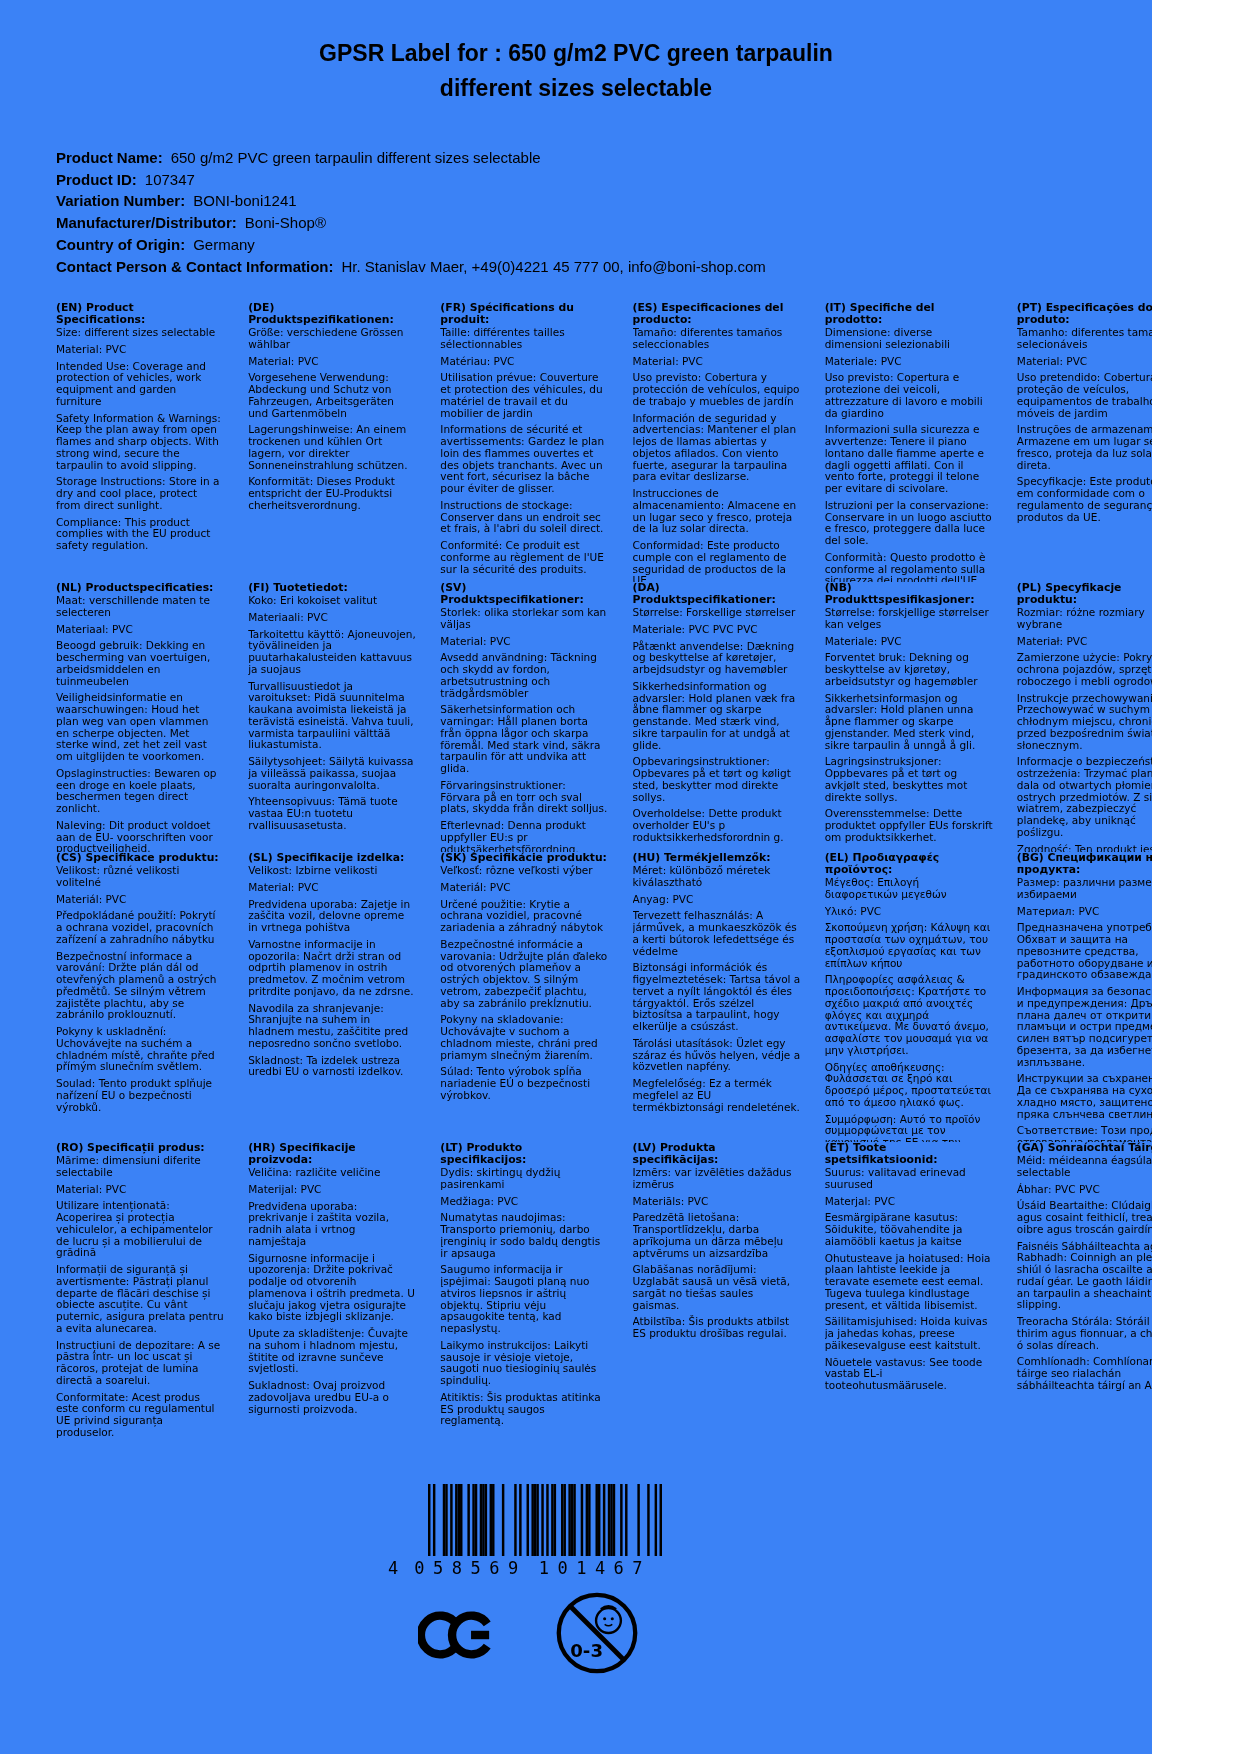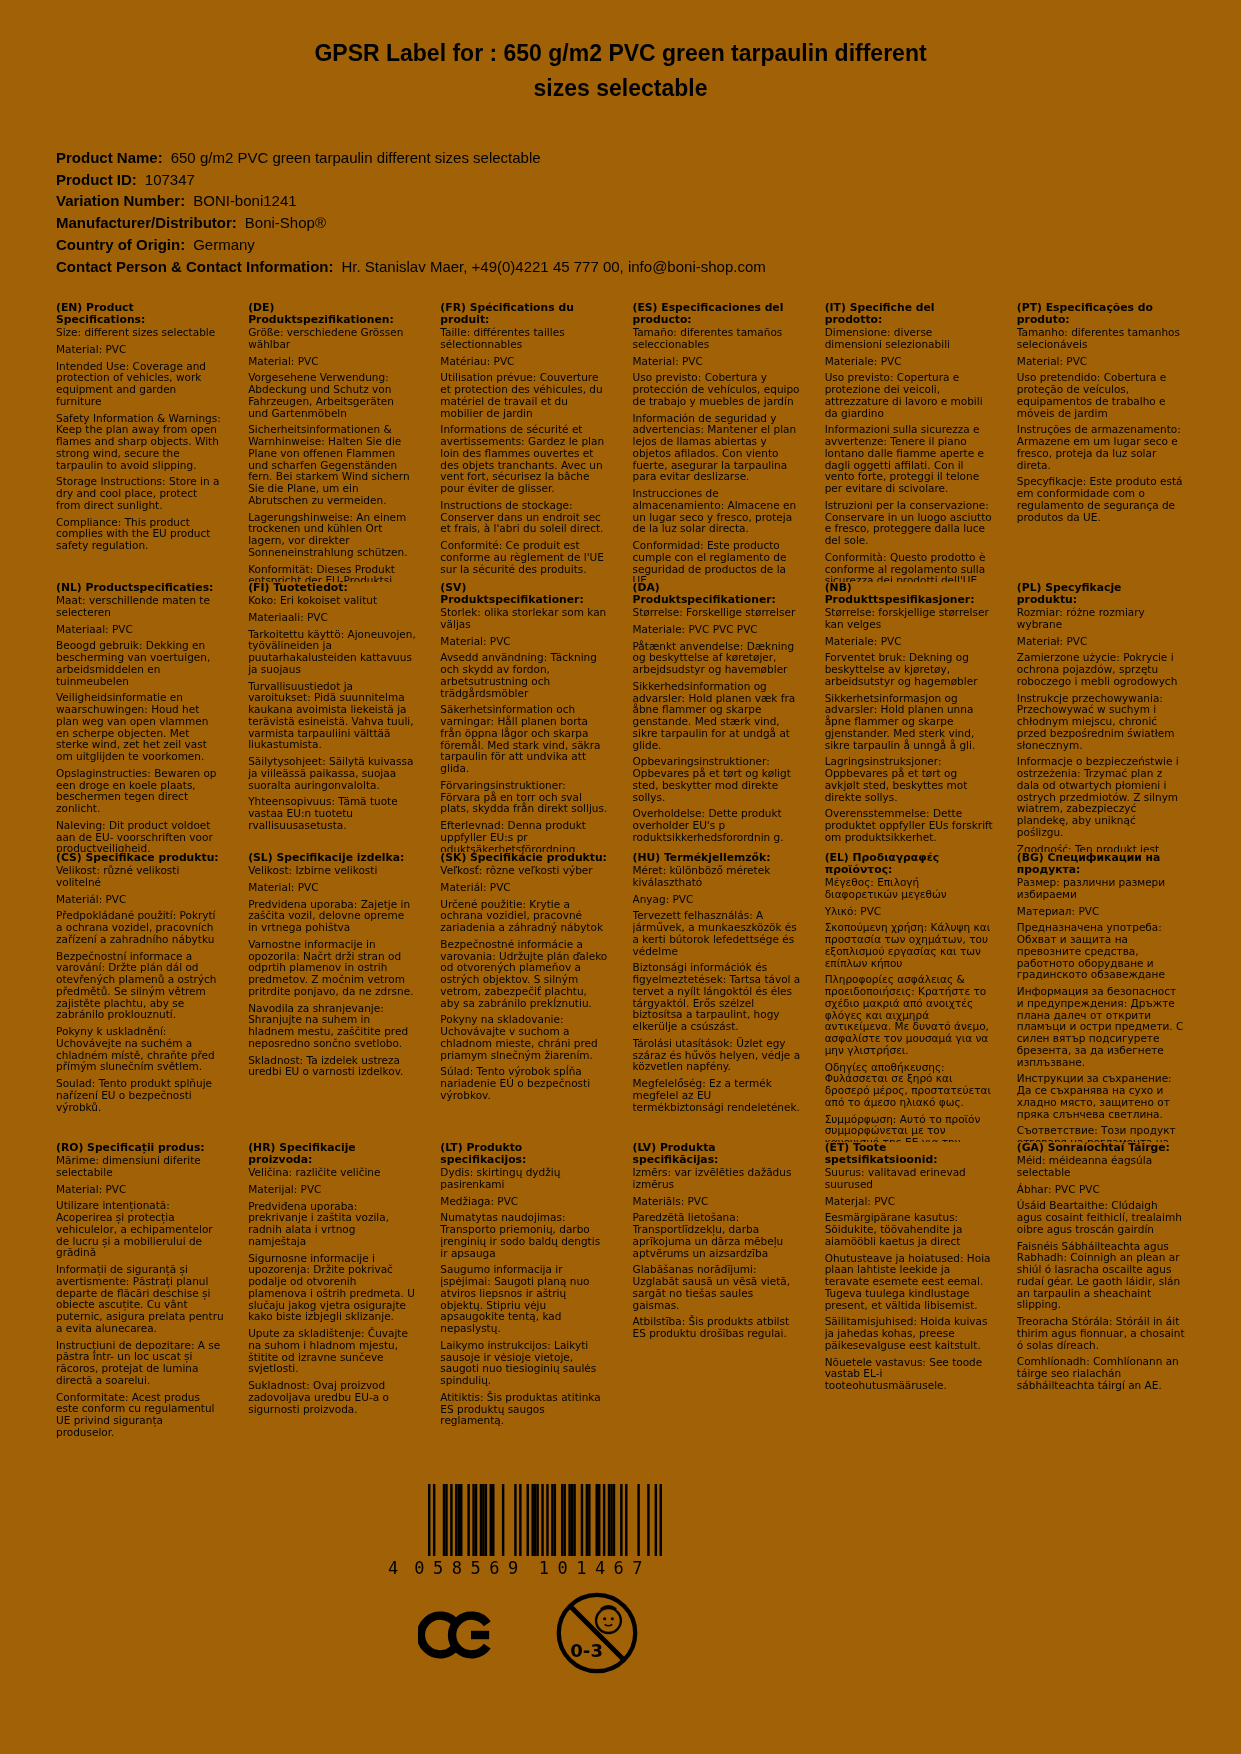--- a/index.html
+++ b/index.html
@@ -1,16 +1,16 @@
 <!DOCTYPE html>
 <html><head>
 <meta charset="utf-8">
 <style>
   html,body{margin:0;padding:0;background:#ffffff;}
-  #page{position:relative;width:1241px;height:1754px;background:#a16207;color:#000;
+  #page{position:relative;width:1152px;height:1754px;background:#3b82f6;color:#000;
         font-family:"DejaVu Sans",sans-serif;overflow:hidden;}
 
   
   .title{position:absolute;top:36px;left:0;right:0;text-align:center;
          font-family:"Liberation Sans",sans-serif;font-weight:bold;
          font-size:23px;line-height:1.5;margin:0 auto;max-width:930px;
          left:50%;transform:translateX(-50%);}
 
   
   .prodinfo{position:absolute;top:147px;left:56px;right:40px;
@@ -62,21 +62,20 @@
         <p class="lang-par">Intended Use: Coverage and protection of vehicles, work equipment and garden furniture</p>
         <p class="lang-par">Safety Information &amp; Warnings: Keep the plan away from open flames and sharp objects. With strong wind, secure the tarpaulin to avoid slipping.</p>
         <p class="lang-par">Storage Instructions: Store in a dry and cool place, protect from direct sunlight.</p>
         <p class="lang-par">Compliance: This product complies with the EU product safety regulation.</p>
       </div>
       <div class="lang-block">
         <div class="lang-heading">(DE) Produktspezifikationen:</div>
         <p class="lang-par">Größe: verschiedene Grössen wählbar</p>
         <p class="lang-par">Material: PVC</p>
         <p class="lang-par">Vorgesehene Verwendung: Abdeckung und Schutz von Fahrzeugen, Arbeitsgeräten und Gartenmöbeln</p>
-        <p class="lang-par">Sicherheitsinformationen &amp; Warnhinweise: Halten Sie die Plane von offenen Flammen und scharfen Gegenständen fern. Bei starkem Wind sichern Sie die Plane, um ein Abrutschen zu vermeiden.</p>
         <p class="lang-par">Lagerungshinweise: An einem trockenen und kühlen Ort lagern, vor direkter Sonneneinstrahlung schützen.</p>
         <p class="lang-par">Konformität: Dieses Produkt entspricht der EU-Produktsi cherheitsverordnung.</p>
       </div>
       <div class="lang-block">
         <div class="lang-heading">(FR) Spécifications du produit:</div>
         <p class="lang-par">Taille: différentes tailles sélectionnables</p>
         <p class="lang-par">Matériau: PVC</p>
         <p class="lang-par">Utilisation prévue: Couverture et protection des véhicules, du matériel de travail et du mobilier de jardin</p>
         <p class="lang-par">Informations de sécurité et avertissements: Gardez le plan loin des flammes ouvertes et des objets tranchants. Avec un vent fort, sécurisez la bâche pour éviter de glisser.</p>
         <p class="lang-par">Instructions de stockage: Conserver dans un endroit sec et frais, à l'abri du soleil direct.</p>
@@ -248,21 +247,21 @@
         <p class="lang-par">Izmērs: var izvēlēties dažādus izmērus</p>
         <p class="lang-par">Materiāls: PVC</p>
         <p class="lang-par">Paredzētā lietošana: Transportlīdzekļu, darba aprīkojuma un dārza mēbeļu aptvērums un aizsardzība</p>
         <p class="lang-par">Glabāšanas norādījumi: Uzglabāt sausā un vēsā vietā, sargāt no tiešas saules gaismas.</p>
         <p class="lang-par">Atbilstība: Šis produkts atbilst ES produktu drošības regulai.</p>
       </div>
       <div class="lang-block">
         <div class="lang-heading">(ET) Toote spetsifikatsioonid:</div>
         <p class="lang-par">Suurus: valitavad erinevad suurused</p>
         <p class="lang-par">Materjal: PVC</p>
-        <p class="lang-par">Eesmärgipärane kasutus: Sõidukite, töövahendite ja aiamööbli kaetus ja direct</p>
+        <p class="lang-par">Eesmärgipärane kasutus: Sõidukite, töövahendite ja aiamööbli kaetus ja kaitse</p>
         <p class="lang-par">Ohutusteave ja hoiatused: Hoia plaan lahtiste leekide ja teravate esemete eest eemal. Tugeva tuulega kindlustage present, et vältida libisemist.</p>
         <p class="lang-par">Säilitamisjuhised: Hoida kuivas ja jahedas kohas, preese päikesevalguse eest kaitstult.</p>
         <p class="lang-par">Nõuetele vastavus: See toode vastab EL-i tooteohutusmäärusele.</p>
       </div>
       <div class="lang-block">
         <div class="lang-heading">(GA) Sonraíochtaí Táirge:</div>
         <p class="lang-par">Méid: méideanna éagsúla selectable</p>
         <p class="lang-par">Ábhar: PVC PVC</p>
         <p class="lang-par">Úsáid Beartaithe: Clúdaigh agus cosaint feithiclí, trealaimh oibre agus troscán gairdín</p>
         <p class="lang-par">Faisnéis Sábháilteachta agus Rabhadh: Coinnigh an plean ar shiúl ó lasracha oscailte agus rudaí géar. Le gaoth láidir, slán an tarpaulin a sheachaint slipping.</p>

